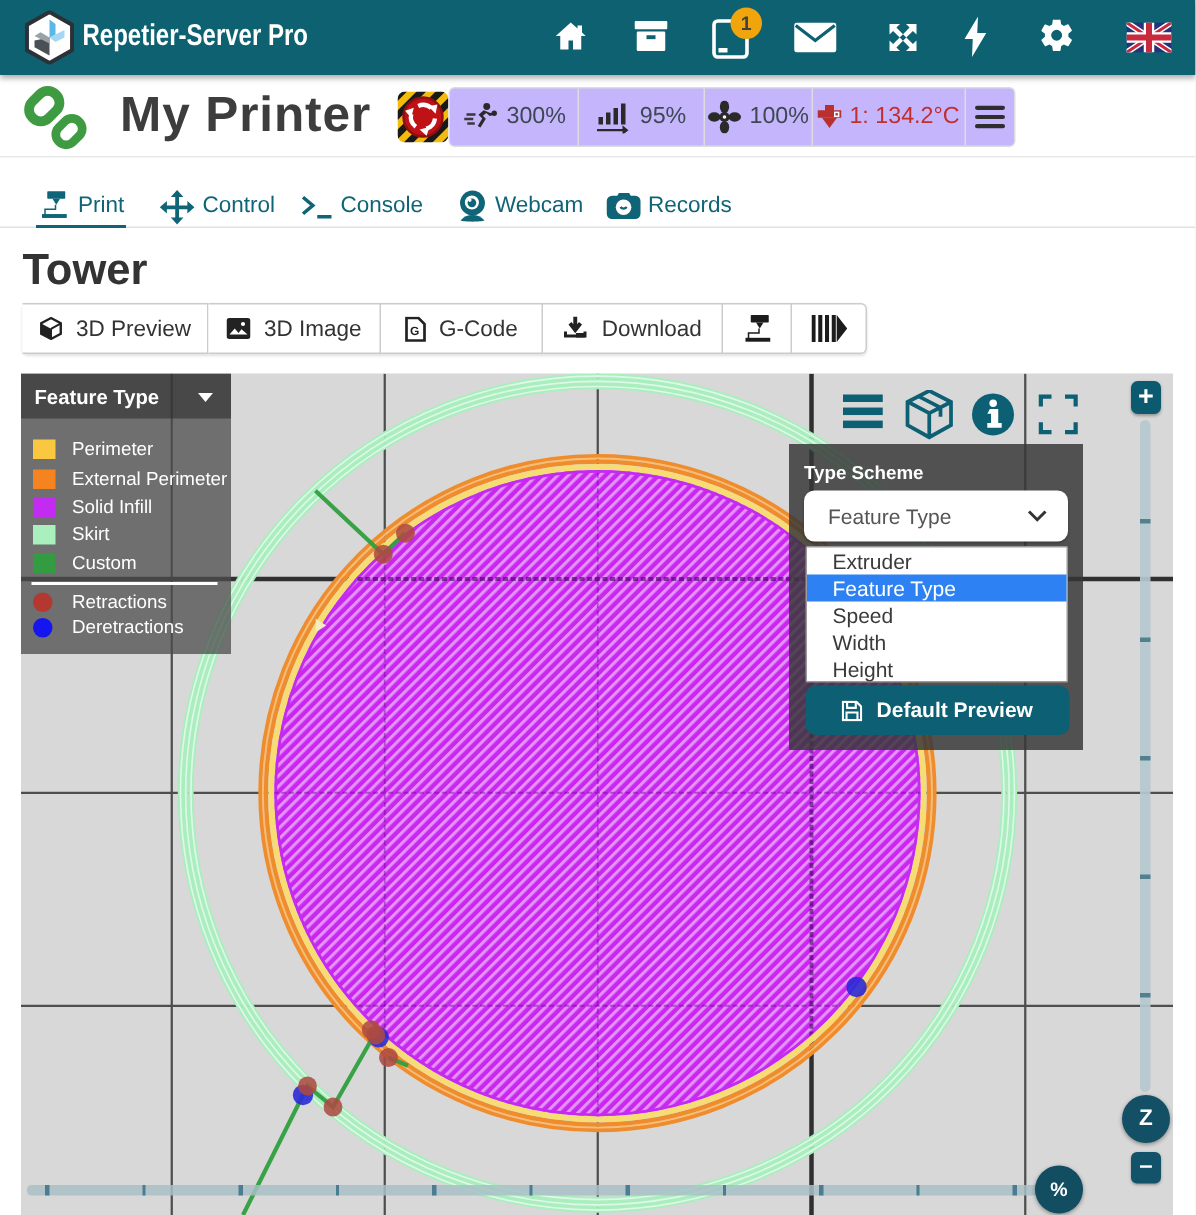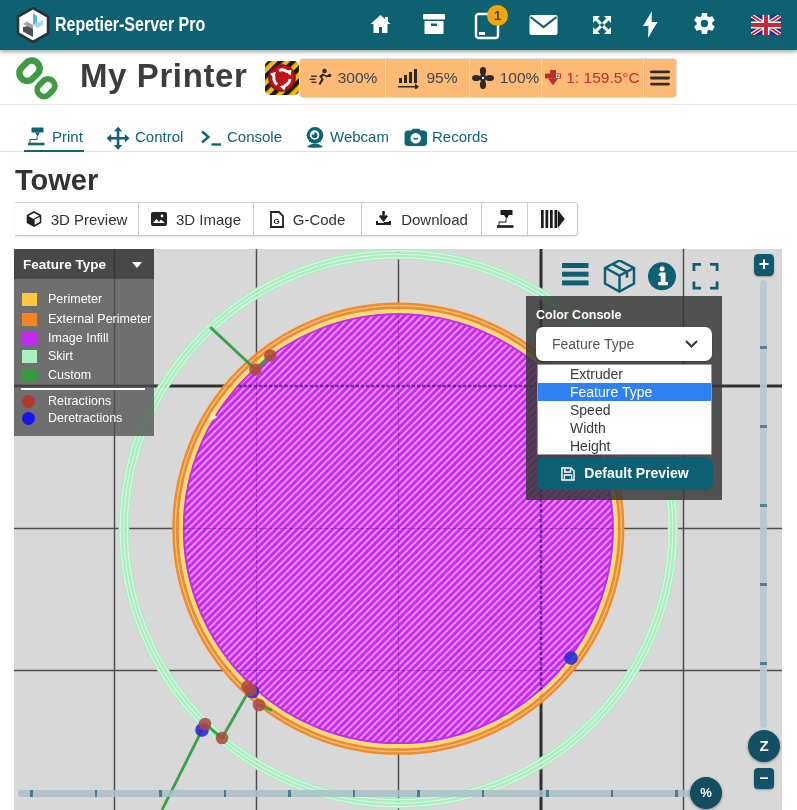--- a/index.html
+++ b/index.html
@@ -4,21 +4,21 @@
 <style>
 *{margin:0;padding:0;box-sizing:border-box}
 html,body{width:797px;height:810px;background:#fff;font-family:"Liberation Sans",sans-serif;overflow:hidden}
 body{position:relative}
 .abs{position:absolute}
 
 .nav{position:absolute;left:0;top:0;width:797px;height:50px;background:#0d6170;box-shadow:0 2px 4px rgba(0,0,0,.35)}
 .nav .title{position:absolute;left:55px;top:13px;color:#fff;font-size:20px;font-weight:700;transform:scaleX(.8);transform-origin:0 50%}
 
 .hdr-title{position:absolute;left:80px;top:57px;font-size:33px;font-weight:700;color:#3d3d3d;letter-spacing:.6px;white-space:nowrap}
-.statgrp{position:absolute;left:299px;top:58px;height:40px;background:#fdba74;border:1px solid #ddd;border-radius:4px;display:flex}
+.statgrp{position:absolute;left:299px;top:58px;height:40px;background:#c4b5fd;border:1px solid #ddd;border-radius:4px;display:flex}
 .statbox{height:38px;display:flex;align-items:center;justify-content:center;border-right:1px solid #ddd;font-size:15.5px;color:#3d4852}
 .statbox:last-child{border-right:none}
 .statbox .red{color:#c22f2f}
 
 .tabs-border{position:absolute;left:0;top:151px;width:797px;height:1px;background:#e2e2e2}
 .tab{position:absolute;top:128px;font-size:15px;color:#0f6577}
 .hdr-border{position:absolute;left:0;top:104px;width:797px;height:1px;background:#e8e8e8}
 .print-underline{position:absolute;left:24px;top:150px;width:60px;height:2px;background:#0f6577}
 
 .tower{position:absolute;left:15px;top:164px;font-size:29px;font-weight:700;color:#333}
@@ -37,21 +37,21 @@
 .lrow{position:absolute;left:8px;font-size:12.5px;height:14px;line-height:13.5px}
 .lrow .sw{position:absolute;left:0;top:0;width:15px;height:13px}
 .lrow .lbl{position:absolute;left:26px;top:0;white-space:nowrap}
 .lsep{position:absolute;left:7px;top:138.5px;width:124px;height:2px;background:#fff}
 
 .cpanel{position:absolute;left:512px;top:47px;width:196px;height:204px;background:rgba(55,55,55,.84)}
 .cpanel .ptitle{position:absolute;left:10px;top:12px;color:#fff;font-size:12.5px;font-weight:700}
 .select{position:absolute;left:10px;top:31px;width:176px;height:34px;background:#fff;border-radius:7px;box-shadow:0 1px 2px rgba(0,0,0,.3)}
 .select .stxt{position:absolute;left:16px;top:9px;font-size:14px;color:#555}
 .list{position:absolute;left:11px;top:68px;width:175px;height:91px;background:#fff;border:1px solid #9a9a9a;border-radius:1px}
-.litem{height:18px;line-height:18px;font-size:14px;color:#3a3a3a;padding-left:32px;white-space:nowrap}
+.litem{height:18px;line-height:18px;font-size:14px;color:#3a3a3a;padding-left:17px;white-space:nowrap}
 .litem.sel{background:#2e81f2;color:#fff}
 .defbtn{position:absolute;left:11px;top:161px;width:176px;height:33px;background:#0d5f74;border-radius:7px;color:#fff;font-size:14px;font-weight:700;text-align:center;line-height:33px}
 
 .vslider{position:absolute;left:746px;top:31px;width:7px;height:448px;background:rgba(181,200,207,.92);border-radius:3.5px}
 .vtick{position:absolute;left:0;width:7px;height:2.5px;background:#52808f}
 .hslider{position:absolute;left:4px;top:541px;width:679px;height:7px;background:rgba(168,191,199,.85);border-radius:3px}
 .htick{position:absolute;top:0;width:2.5px;height:7px;background:#4a7d92}
 .plusbtn{position:absolute;left:740px;top:5px;width:20px;height:22px;background:#0b5a70;border-radius:4.5px;color:#fff;font-size:18px;font-weight:700;text-align:center;line-height:21px;box-shadow:0 1px 2px rgba(0,0,0,.3)}
 .zbtn{position:absolute;left:734px;top:481px;width:32px;height:32px;border-radius:50%;background:#135066;color:#fff;font-size:15px;font-weight:700;text-align:center;line-height:32px;box-shadow:0 1px 3px rgba(0,0,0,.4)}
 .minusbtn{position:absolute;left:740px;top:519px;width:20px;height:21px;background:#12536a;border-radius:4px;color:#fff;font-size:16px;font-weight:700;text-align:center;line-height:19px;box-shadow:0 1px 2px rgba(0,0,0,.3)}
@@ -168,21 +168,21 @@
         <circle cx="11" cy="11" r="1.2" fill="#fff"></circle>
       </svg>100%</div>
   <div class="statbox" style="width:102px">
       <svg width="16" height="16" viewBox="0 0 16 16" style="margin-right:5px" fill="#b9312f">
         <rect x="5" y="0" width="6" height="4.5"></rect>
         <rect x="0" y="3.5" width="16" height="5"></rect>
         <path d="M3 8.5h10l-5 6.8z"></path>
         <rect x="11" y="4.4" width="3.6" height="3.6" fill="#fff"></rect>
         <rect x="12" y="5.4" width="1.6" height="1.6" fill="#b9312f"></rect>
       </svg>
-      <span class="red">1: 159.5°C</span>
+      <span class="red">1: 134.2°C</span>
     </div>
   <div class="statbox" style="width:32px">
       <svg width="20" height="16" viewBox="0 0 20 16" fill="#2e2e2e">
         <rect y="0.5" width="20" height="2.8" rx="1.4"></rect>
         <rect y="6.6" width="20" height="2.8" rx="1.4"></rect>
         <rect y="12.7" width="20" height="2.8" rx="1.4"></rect>
       </svg>
     </div>
 </div>
 
@@ -346,21 +346,21 @@
   <div class="lrow" style="top:44px">
         <div class="sw" style="background:#f9c840"></div>
         <div class="lbl">Perimeter</div>
       </div>
   <div class="lrow" style="top:64px">
         <div class="sw" style="background:#f5831f"></div>
         <div class="lbl">External Perimeter</div>
       </div>
   <div class="lrow" style="top:82.5px">
         <div class="sw" style="background:#c32bf0"></div>
-        <div class="lbl">Image Infill</div>
+        <div class="lbl">Solid Infill</div>
       </div>
   <div class="lrow" style="top:101px">
         <div class="sw" style="background:#aaf0bf"></div>
         <div class="lbl">Skirt</div>
       </div>
   <div class="lrow" style="top:119.5px">
         <div class="sw" style="background:#339b41"></div>
         <div class="lbl">Custom</div>
       </div>
   <div class="lsep"></div>
@@ -388,21 +388,21 @@
     <path fill="#fff" d="M10.9 10.6h5.6v9.4h2.3v3.2H9.2v-3.2h2.5v-6.2H9.2z" transform="translate(1,0)"></path>
     <circle cx="14.1" cy="6.8" r="2.5" fill="#fff"></circle>
   </g>
   <g transform="translate(130.5,3)" fill="none" stroke="#0d5f74" stroke-width="2.8">
     <path d="M1.4 8V1.4H8.5M17.5 1.4h7.1V8M24.6 18.5v6.6h-7.1M8.5 25.1H1.4v-6.6"></path>
   </g>
 </svg>
 
 
 <div class="cpanel">
-  <div class="ptitle">Color Console</div>
+  <div class="ptitle">Type Scheme</div>
   <div class="select">
     <div class="stxt">Feature Type</div>
     <svg class="abs" style="right:14px;top:13px" width="13" height="8" viewBox="0 0 13 8" fill="none" stroke="#333" stroke-width="2">
           <path d="M1 1l5.5 5.5L12 1"></path>
         </svg>
   </div>
   <div class="list">
     <div class="litem">Extruder</div>
     <div class="litem sel">Feature Type</div>
     <div class="litem">Speed</div>

